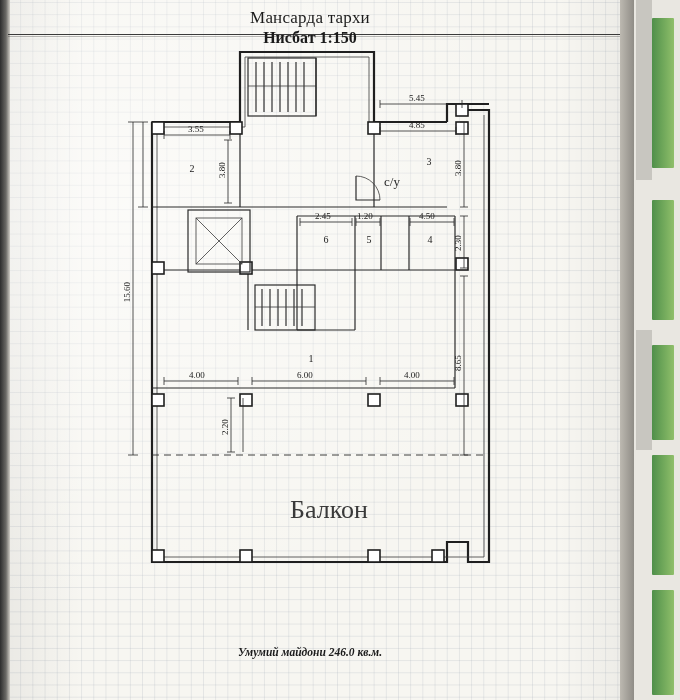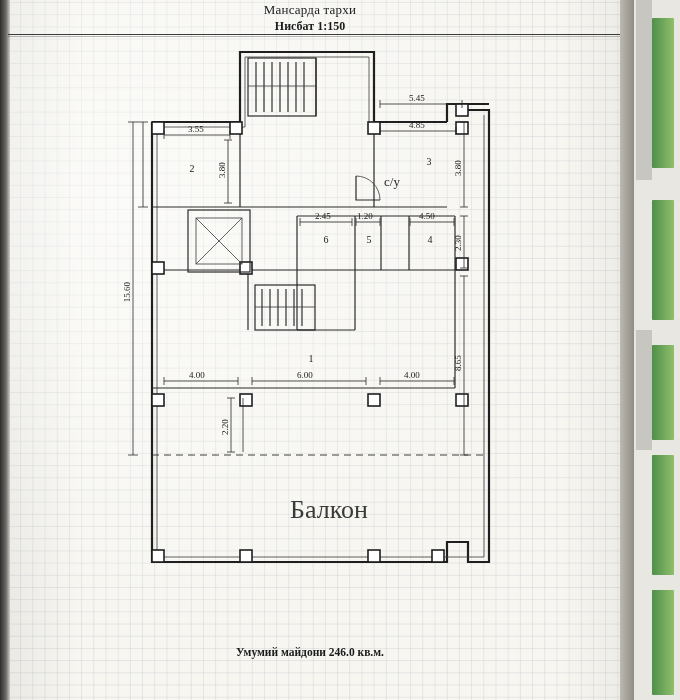--- a/index.html
+++ b/index.html
@@ -78,29 +78,30 @@
   }
 
   
   .title-block {
     position: absolute;
     left: 0; top: 2px;
     width: 620px;
     text-align: center;
     color: #1b1b1b;
   }
-  .title-line1 { font-size: 13px; letter-spacing: .2px; }
-  .title-line2 { font-size: 12px; font-weight: bold; margin-top: 1px; }
+  .title-line1 { font-size: 17px; letter-spacing: .2px; margin-top: 6px; }
+  .title-line2 { font-size: 16px; font-weight: bold; margin-top: 1px; }
 
   .footer-block {
     position: absolute;
     left: 0; top: 645px;
     width: 620px;
     text-align: center;
     color: #1b1b1b;
+    font-style: italic;
   }
   .footer-line { font-size: 11.5px; font-weight: bold; line-height: 15px; }
 
   
   #top-rule {
     position:absolute; left:8px; top:34px; width:612px; height:1px;
     background:#3a3a3a;
   }
   #top-rule2 {
     position:absolute; left:8px; top:36px; width:612px; height:1px;

